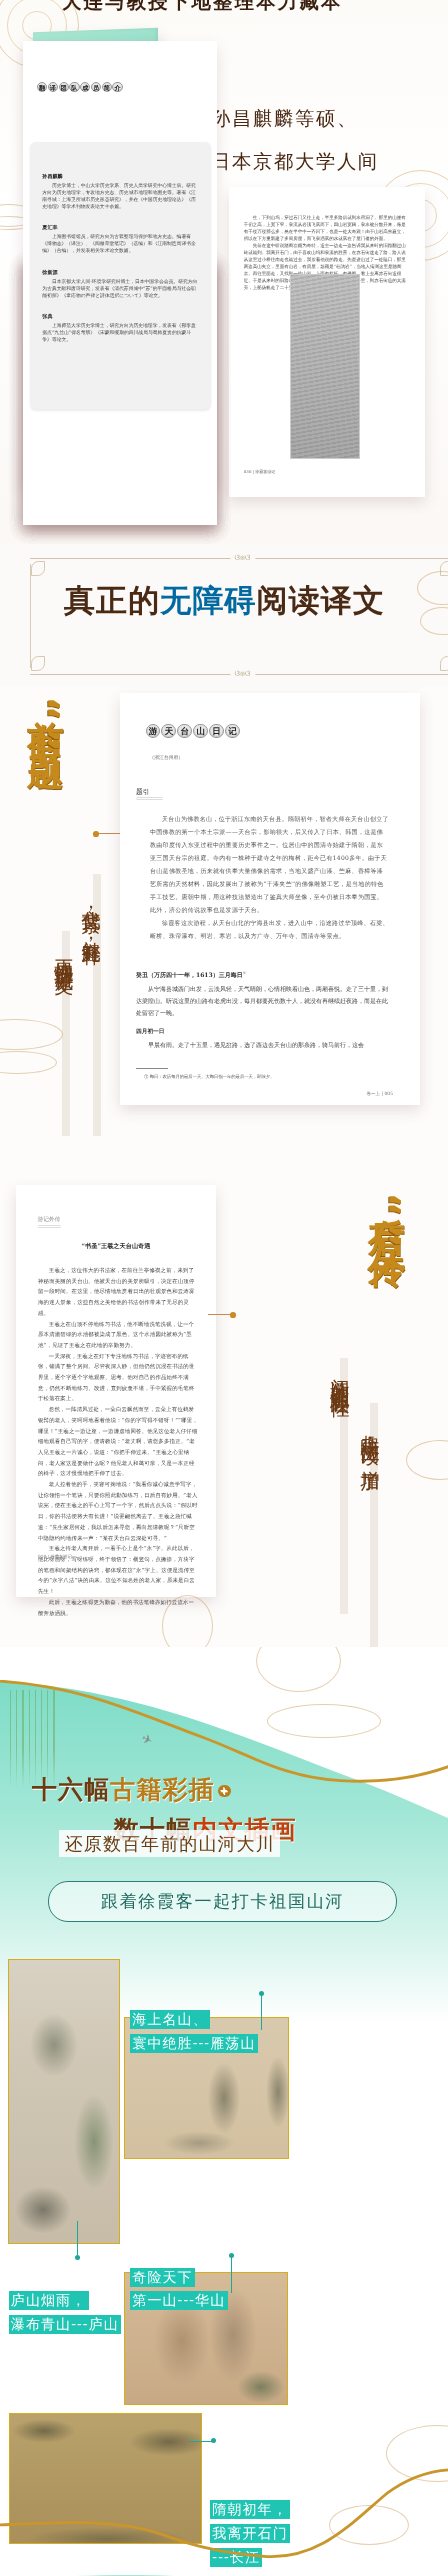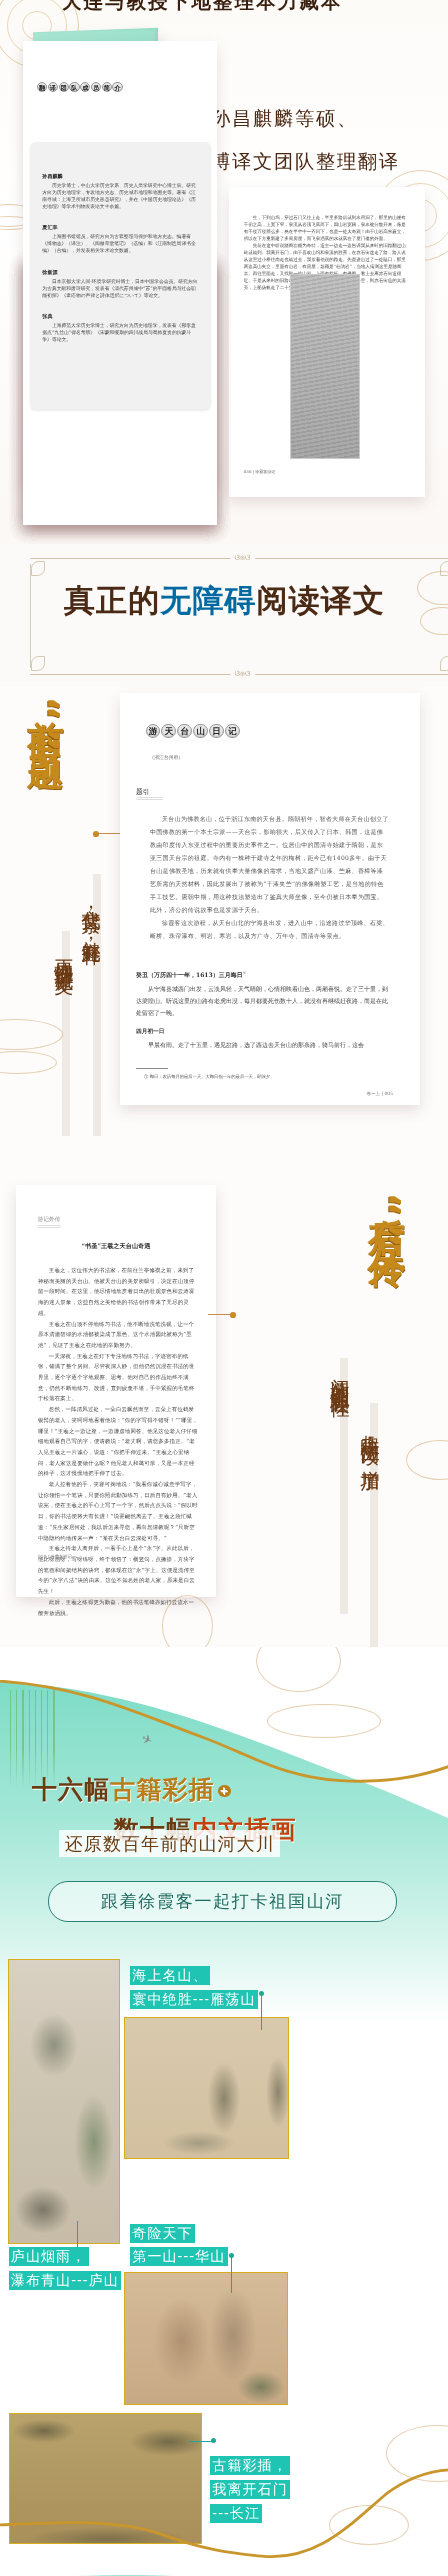--- a/index.html
+++ b/index.html
@@ -124,21 +124,21 @@
       radial-gradient(ellipse 40px 62px at 57px 68px, rgba(150,120,90,0.55), transparent 70%),
       radial-gradient(ellipse 34px 68px at 108px 62px, rgba(130,110,90,0.5), transparent 70%),
       radial-gradient(ellipse 34px 23px at 136px 114px, rgba(60,90,60,0.55), transparent 70%),
       linear-gradient(180deg,#d5bb98 0%,#c8a985 100%); left: 124px; top: 625px; top: 625px; }
   .p-changjiang { left: 8.5px; top: 766px; width: 193px; height: 131px; background:
       radial-gradient(ellipse 45px 17px at 34px 17px, rgba(70,70,50,0.6), transparent 70%),
       radial-gradient(ellipse 57px 20px at 159px 28px, rgba(70,70,50,0.6), transparent 70%),
       radial-gradient(ellipse 114px 17px at 97px 125px, rgba(80,80,60,0.5), transparent 70%),
       linear-gradient(180deg,#b9a26c 0%,#a98f5a 100%); }
 
-  .teal-label { position: absolute; background: #1fc4b3; color: #fff; font-size: 14px; line-height: 19px; padding: 0 2.3px; letter-spacing: 1.1px; white-space: nowrap; }
+  .teal-label { position: absolute; background: #1fc4b3; color: #fff; font-size: 14px; line-height: 19px; padding: 0 2.3px; letter-spacing: 1.1px; white-space: nowrap; margin-top: 44px; }
   .pin-line { position: absolute; width: 1.1px; background: #1fa79a; }
   .pin-line.h { height: 1.1px; width: auto; }
   .pin-dot { position: absolute; width: 5.1px; height: 5.1px; border-radius: 50%; background: #1fa79a; }
 
   .bottom-wave { position: absolute; left: 0; top: 807px; width: 449px; height: 122px; background: linear-gradient(180deg,#8de0cf 0%,#6ed3bf 60%,#a5e7da 100%); clip-path: path('M0 125 C 120 120, 200 115, 280 140 C 360 170, 410 175, 460 180 C 560 190, 620 120, 680 70 C 720 40, 760 30, 790 28 L 790 215 L 0 215 Z'); }
   .bottom-gold { position: absolute; left: 0; top: 807px; width: 449px; height: 122px; }
 </style>
 </head>
 <body>
 
@@ -160,21 +160,21 @@
   <div class="book-spine1"></div>
   <div class="book-spine2"></div>
 
   <div class="headline-box">
     <div class="headline-line">
       <span class="hl-bg" style="width:159px;"></span>
       <span>孙昌麒麟等硕、</span>
     </div>
     <div class="headline-line">
       <span class="hl-bg" style="width:207px;"></span>
-      <span>博译文团队整理翻译</span>
+      <span>日本京都大学人间</span>
     </div>
   </div>
 
   <div class="page text-page">
     <div class="body">
       <p>生，下到山坞，穿过石门又往上走，半里多路后就到水帘洞了。那里的山崖有千仞之高，上宽下窄，泉流从岩顶飞落而下，因山岩宽阔，泉水被分散开来，像是有千缕万缕那么多，悬在半空中一齐闪下，也是一处大奇观！由于山岩高耸矗立，所以在下方重新建了多间房屋，而飞泉洒落的水就落在了屋门槛的外面。</p>
       <p>先前在途中听说踏阁寨颇为奇特，道士一边走一边告诉我从来时的旧路翻过山岭就能到。我离开石门，由于喜欢山坞和泉溪的胜景，在赤石街迷走了路，路人说从这里过小桥往南走也能过去，我按着他说的路走。先是进山过了一处隘口，那里两边高山夹立，里面有山岩，有房屋，题额是“杜鹃岩”，当地人猜测这里是踏阁寨。再往里面走，又找到一处山岩，上面有栏杆，有楼阁，看上去离赤石街道很近。于是从来时的旧路出发走三里，渡过一条河，又走了一里，到赤石街道的大溪旁，上船扬帆走了二十里，返回到崇安。</p>
     </div>
     <div class="scroll-img"></div>
     <div class="folio">036 | 徐霞客游记</div>
@@ -357,21 +357,21 @@
   <div class="pin-dot" style="left:229px;top:606px;"></div>
   <div class="pin-line" style="left:231px;top:609px;height:37px;"></div>
 
   <div class="pin-line" style="left:77px;top:574px;height:34px;"></div>
   <div class="pin-dot" style="left:75px;top:608px;"></div>
   <div class="teal-label" style="left:8.5px;top:600px;">庐山烟雨，</div>
   <div class="teal-label" style="left:8.5px;top:624px;">瀑布青山---庐山</div>
 
   <div class="pin-line h" style="left:189px;top:794px;width:24px;"></div>
   <div class="pin-dot" style="left:211px;top:791px;"></div>
-  <div class="teal-label" style="left:210px;top:809px;">古籍彩插，</div>
+  <div class="teal-label" style="left:210px;top:809px;">隋朝初年，</div>
   <div class="teal-label" style="left:210px;top:833px;">我离开石门</div>
   <div class="teal-label" style="left:210px;top:857px;">---长江</div>
 
   <div class="swirl" style="left:386px;top:778px;width:102px;height:57px;"></div>
   <div class="swirl" style="left:329px;top:858px;width:80px;height:40px;"></div>
 
   <div class="bottom-wave"></div>
   <svg class="bottom-gold" viewBox="0 0 790 215" preserveAspectRatio="none">
     <path d="M0 125 C 120 120, 200 115, 280 140 C 360 170, 410 175, 460 180 C 560 190, 620 120, 680 70 C 720 40, 760 30, 790 28" fill="none" stroke="#c9962c" stroke-width="5"></path>
   </svg>

